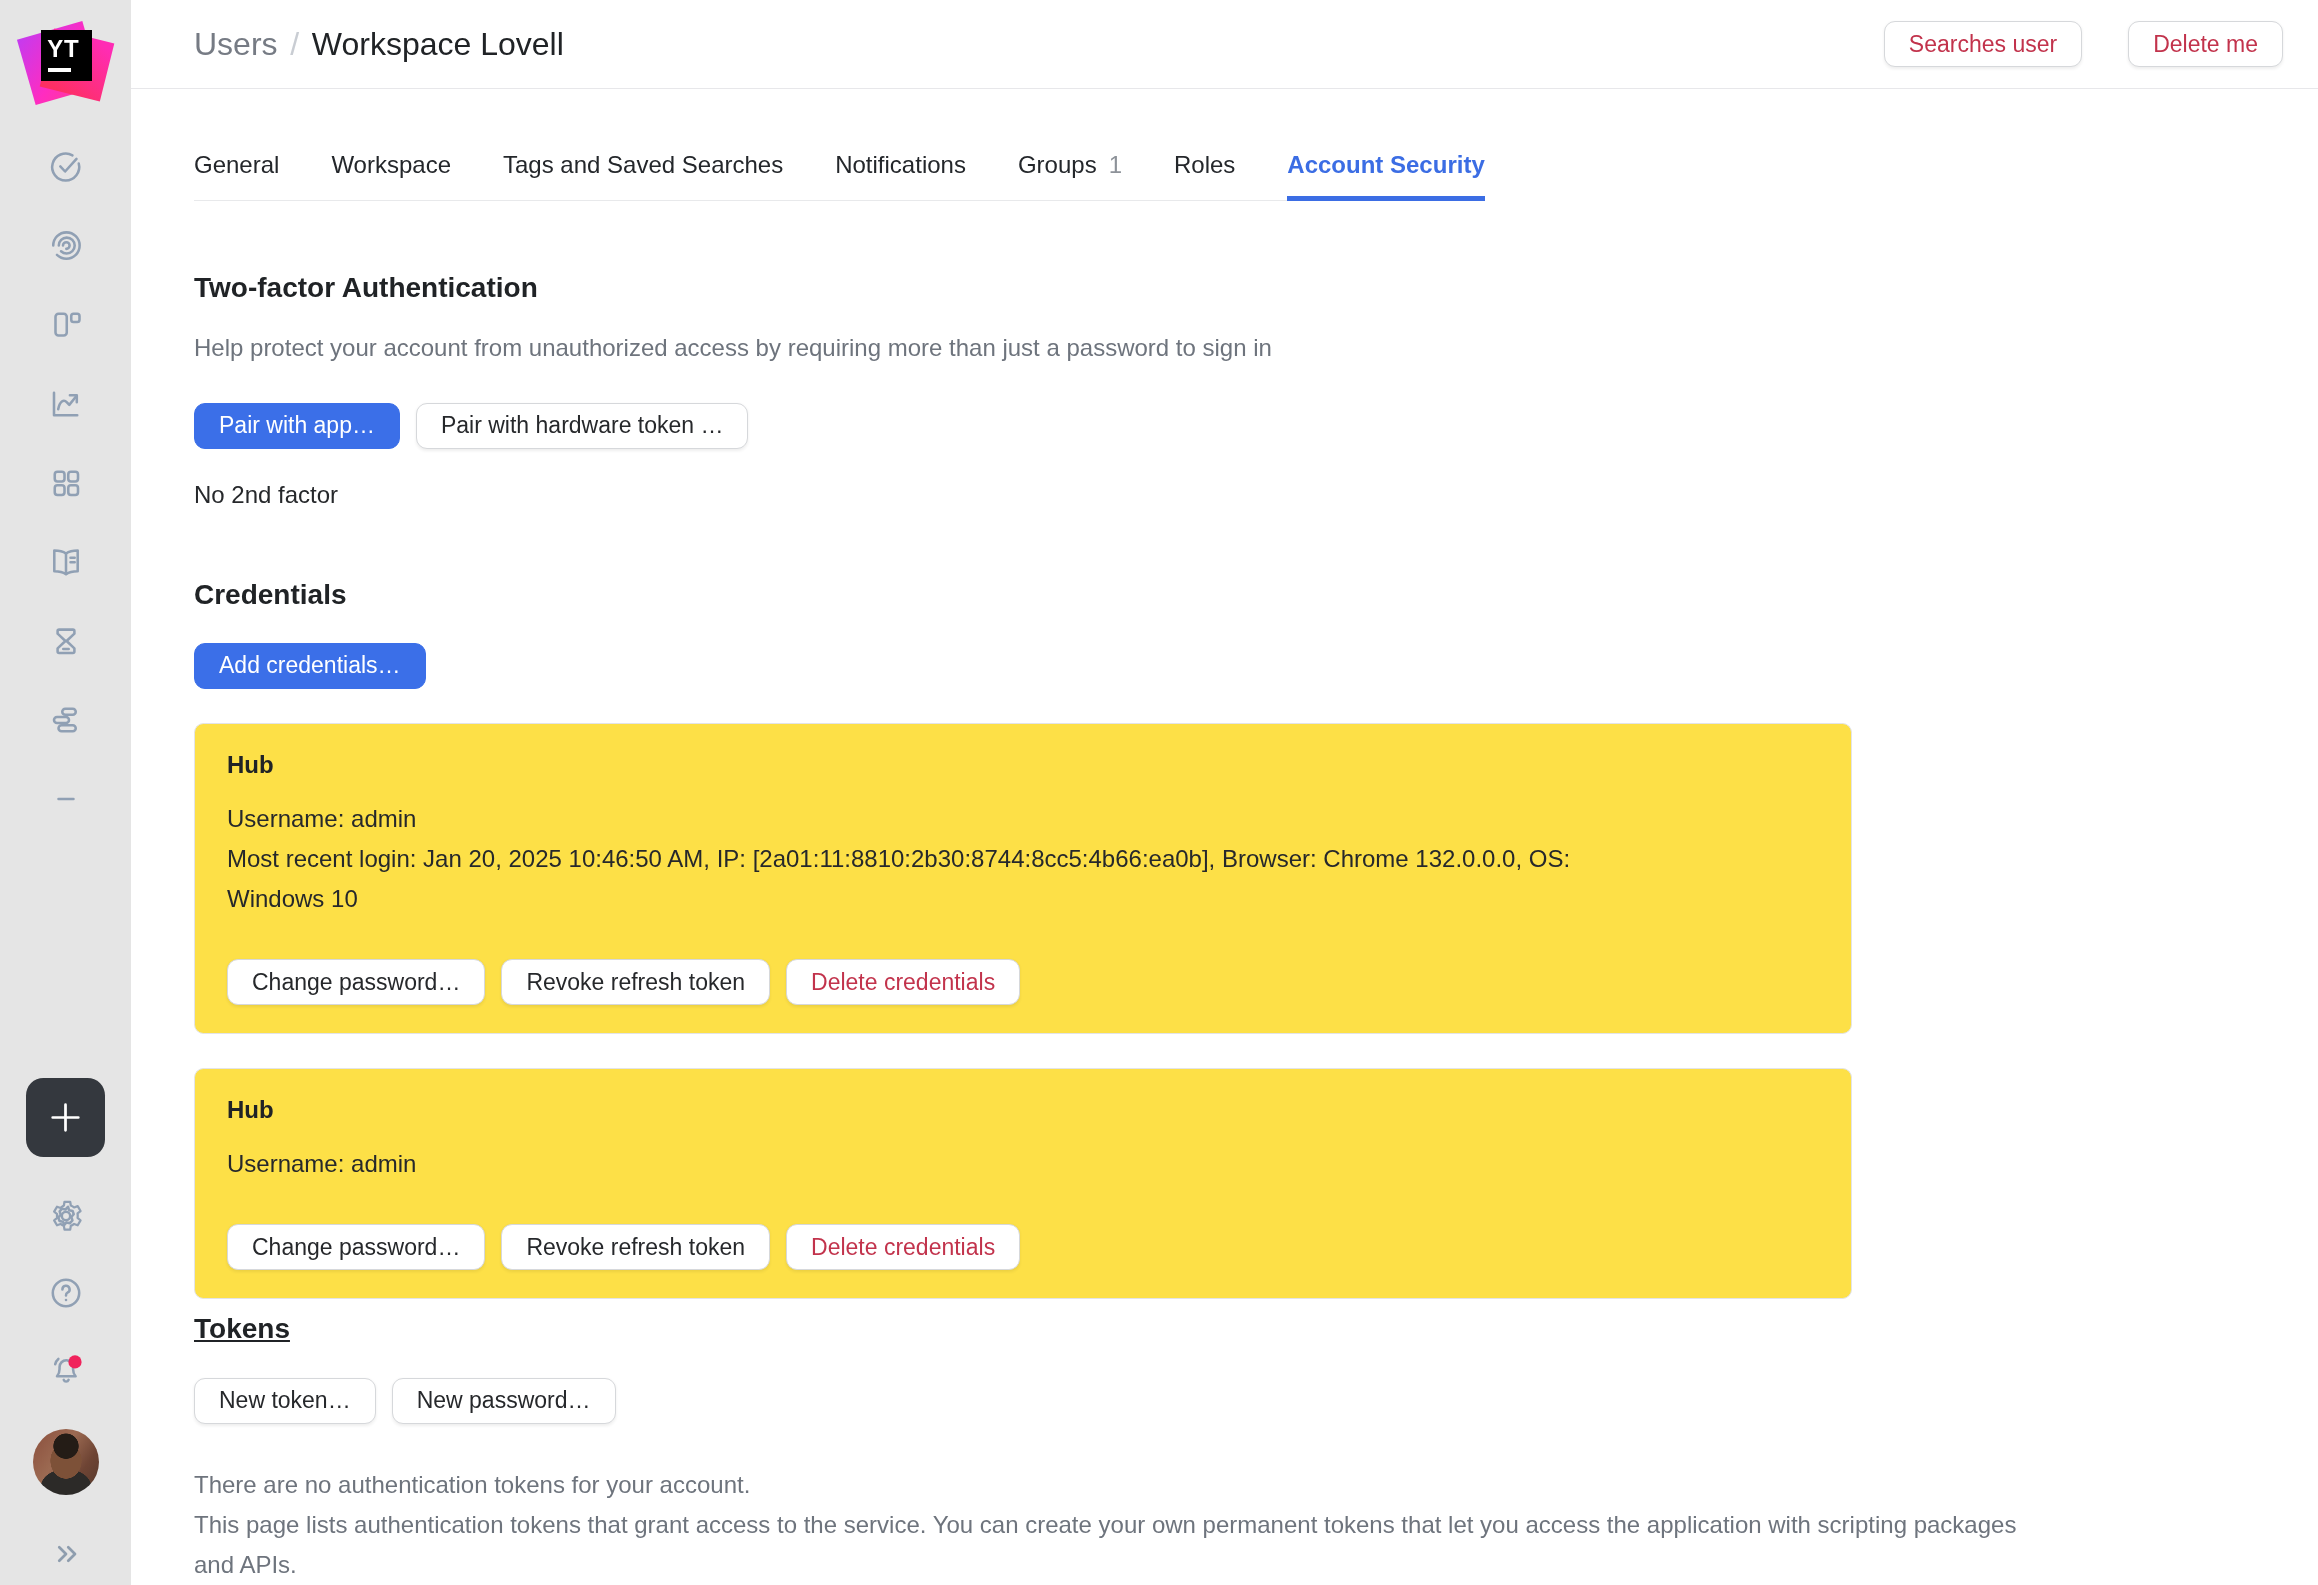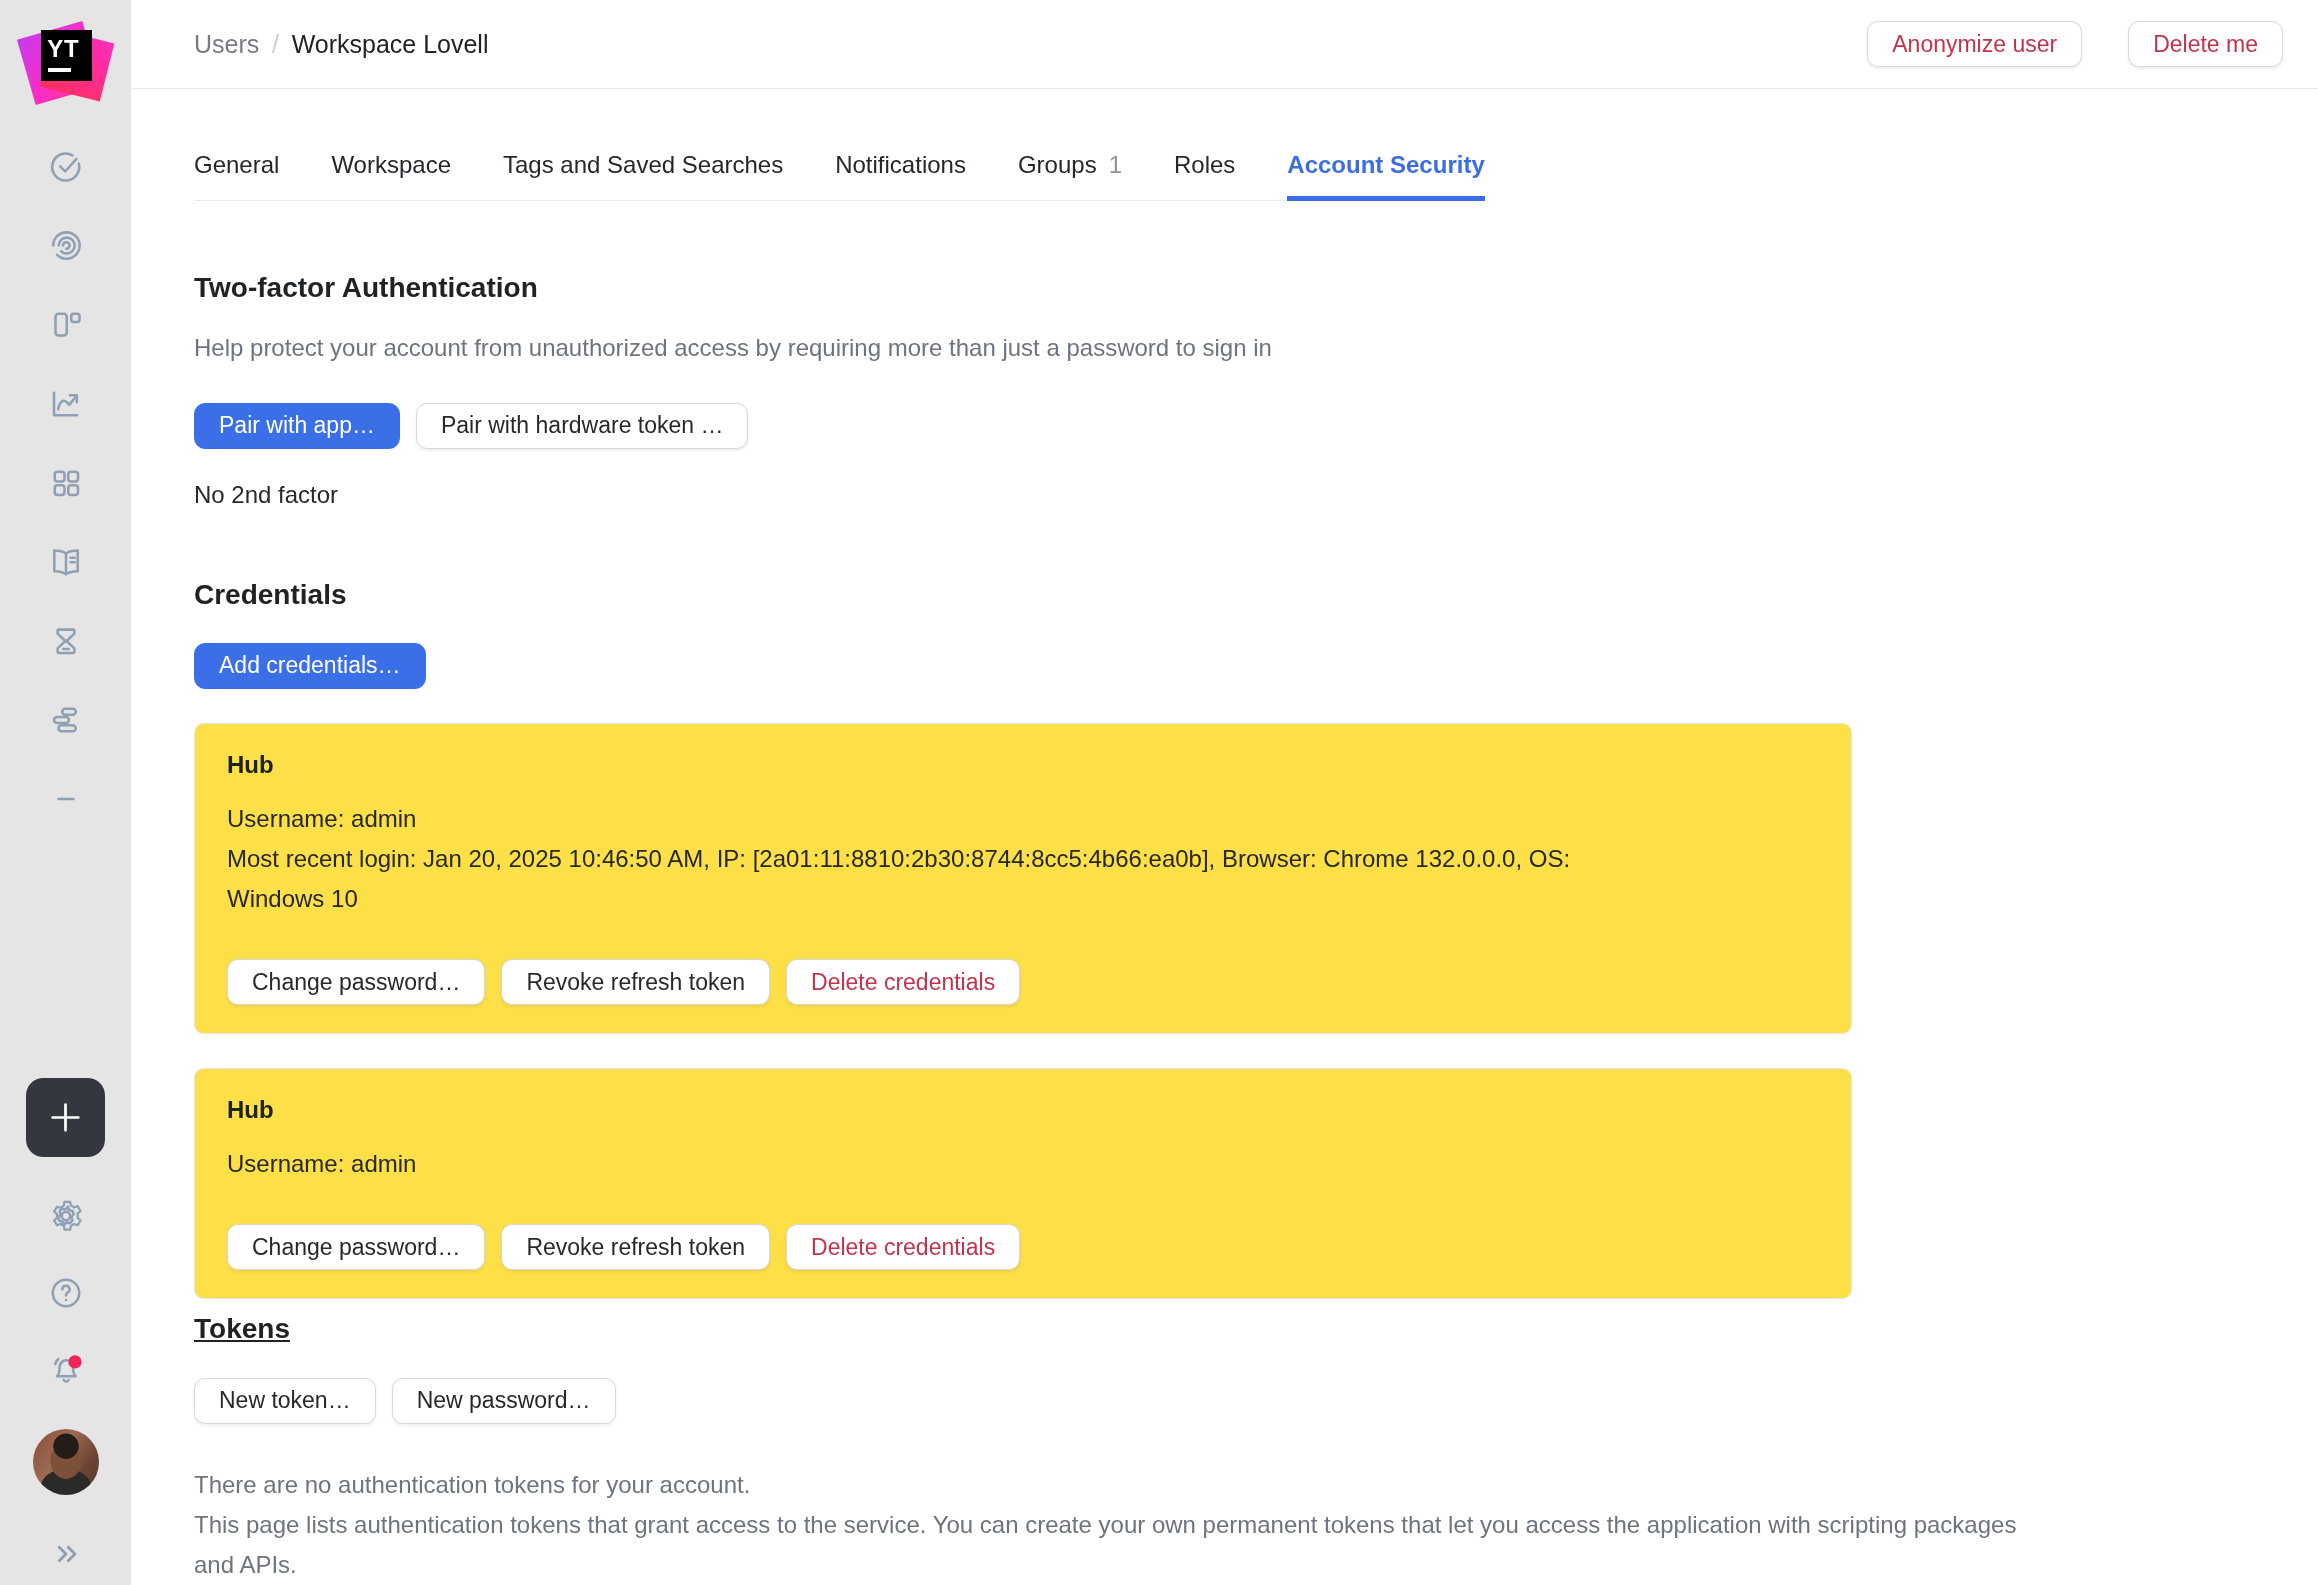--- a/index.html
+++ b/index.html
@@ -35,21 +35,21 @@
             background:
               radial-gradient(circle at 50% 26%, #241c16 0 21%, rgba(0,0,0,0) 22%),
               radial-gradient(ellipse 26% 30% at 50% 48%, #7d5138 0 90%, rgba(0,0,0,0) 92%),
               radial-gradient(ellipse 42% 30% at 50% 88%, #2c2a28 0 90%, rgba(0,0,0,0) 92%),
               linear-gradient(125deg, #8a4e3c 0%, #9c6a52 40%, #6e4434 70%, #55382c 100%); }
 
   
   .main { flex:1; display:flex; flex-direction:column; min-width:0; }
   .topbar { height:89px; border-bottom:1.6px solid #e7e7ea; display:flex; align-items:center;
             justify-content:space-between; padding:0 36px 0 63px; flex-shrink:0; }
-  .breadcrumb { font-size:25px; display:flex; align-items:center; gap:12.7px; }
+  .breadcrumb { font-size:32px; display:flex; align-items:center; gap:12.7px; }
   .crumb-link { color:#767b84; cursor:pointer; }
   .crumb-sep { color:#c9cdd3; }
   .crumb-current { color:#202326; }
   .topbar-actions { display:flex; gap:46px; }
 
   .btn { font-family:"Liberation Sans", sans-serif; font-size:23px; height:46px;
          padding:0 24px; border-radius:11px; background:#fff; border:1.6px solid #d6d8db;
          color:#26282b; cursor:pointer; box-shadow:0 1.6px 3.2px rgba(0,0,0,0.07);
          display:inline-flex; align-items:center; justify-content:center; white-space:nowrap; }
   .btn-danger-text { color:#c2334c; }
@@ -203,21 +203,21 @@
 
   <div class="main">
 
     <header class="topbar">
       <div class="breadcrumb">
         <span class="crumb-link">Users</span>
         <span class="crumb-sep">/</span>
         <span class="crumb-current">Workspace Lovell</span>
       </div>
       <div class="topbar-actions">
-        <button class="btn btn-danger-text">Anonymize user</button>
+        <button class="btn btn-danger-text">Searches user</button>
         <button class="btn btn-danger-text">Delete me</button>
       </div>
     </header>
 
     <div class="content">
 
       <div class="tabs">
         <span class="tab">
             <span>General</span>
           </span>

